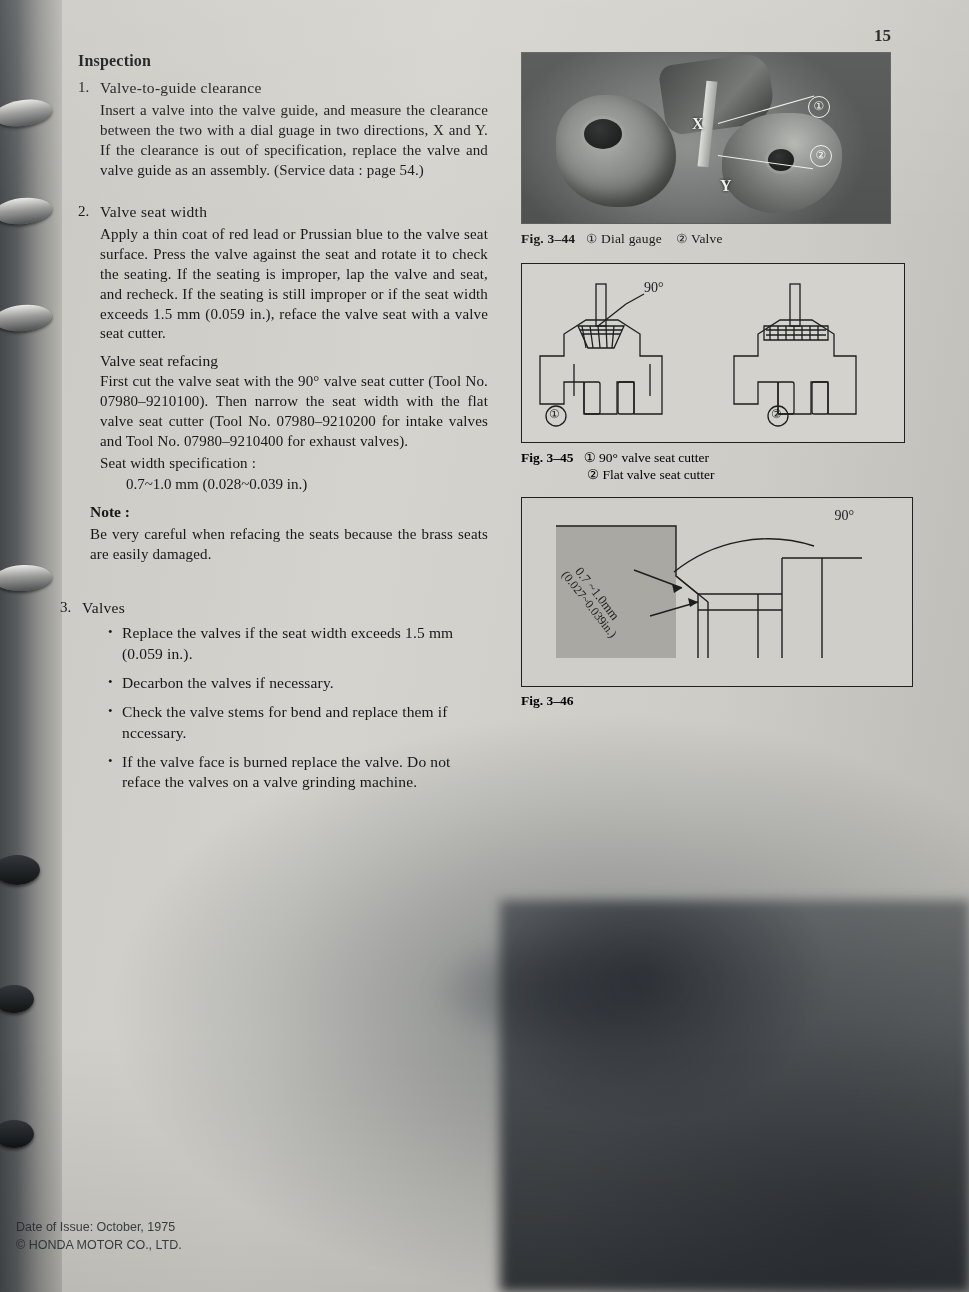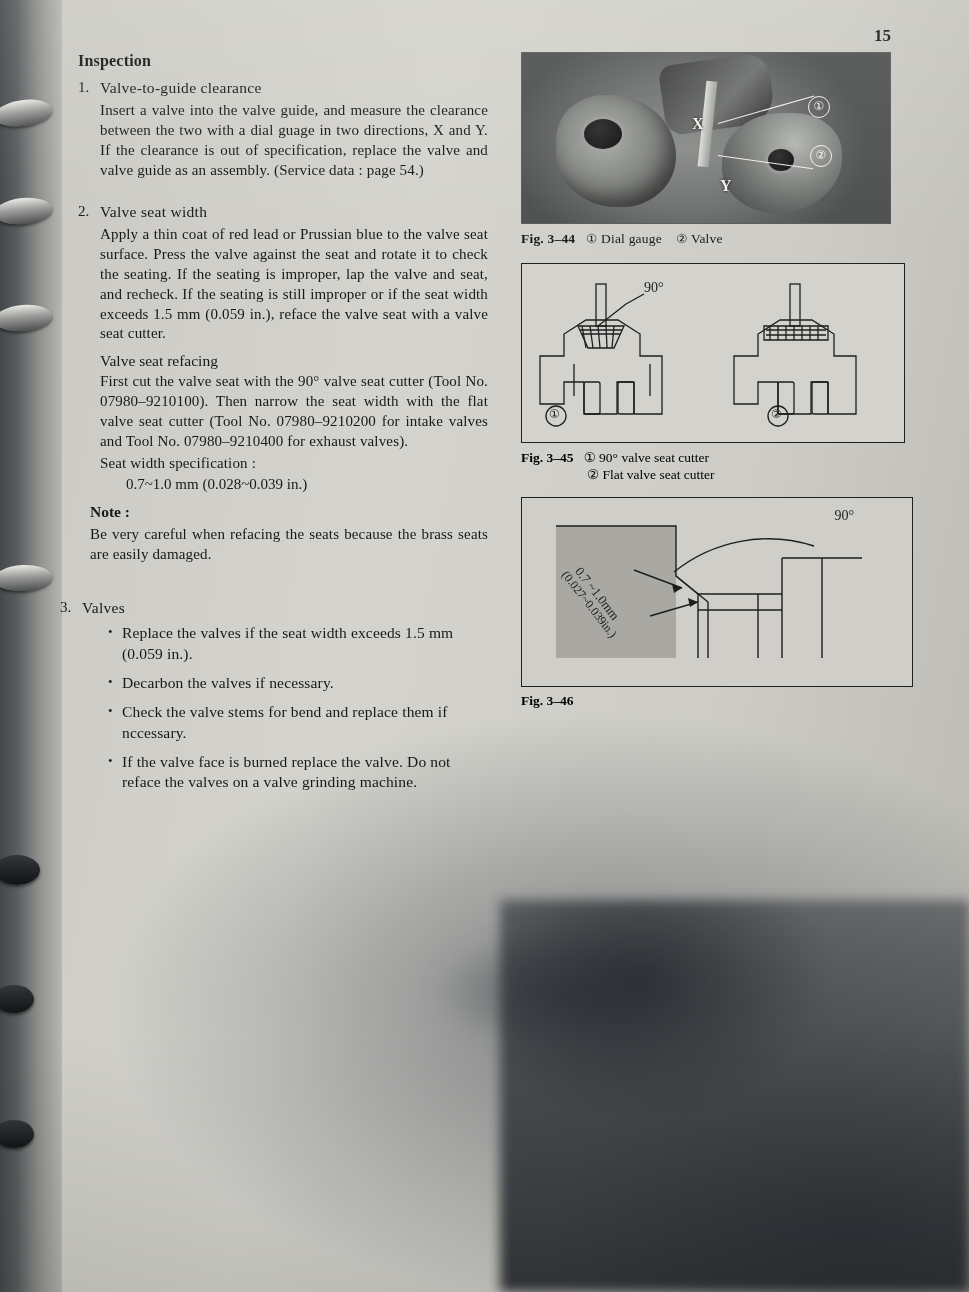--- a/index.html
+++ b/index.html
@@ -441,14 +441,18 @@
 
     <div class="cap-row">
       <b>Fig.  3–46</b>
     </div>
   </div>
 
   <div id="smear2"></div>
   <div id="smear"></div>
   <div id="grain"></div>
 
+  <div class="footer">
+    <div>Date of Issue: October, 1975</div>
+    <div>© HONDA MOTOR CO., LTD.</div>
+  </div>
 
 </div>
 
 </body></html>

